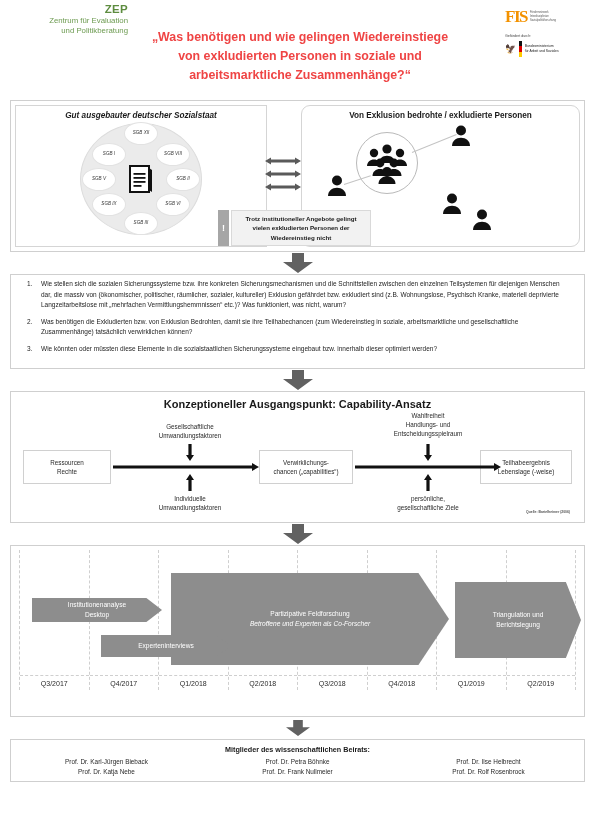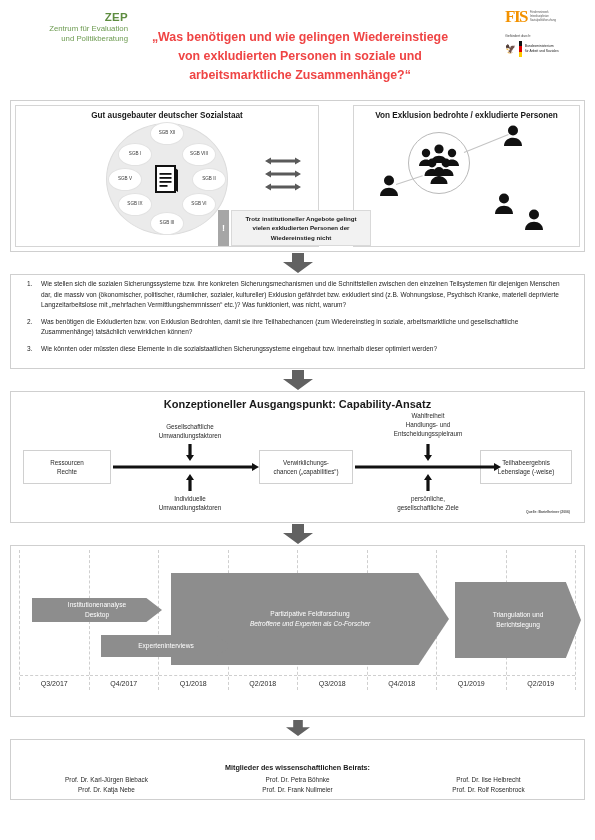--- a/index.html
+++ b/index.html
@@ -7,21 +7,21 @@
     width: 595px; height: 840px;
     background: #ffffff;
     font-family: "Liberation Sans", sans-serif;
     color: #1a1a1a;
     overflow: hidden;
   }
   .poster { position: relative; width: 595px; height: 840px; padding: 0; }
 
   
   .header { position: relative; height: 100px; }
-  .zep-logo { position: absolute; left: 8px; top: 10px; width: 120px; text-align: right; line-height: 1.25; }
+  .zep-logo { position: absolute; left: 8px; top: 2px; width: 120px; text-align: right; line-height: 1.25; }
   .zep-main { font-size: 11.5px; font-weight: bold; color: #5d8c3f; letter-spacing: .3px; }
   .zep-sub { font-size: 7.8px; color: #6d9b51; }
 
   .main-title {
     position: absolute; left: 120px; top: 28px; width: 360px;
     text-align: center; font-size: 12.4px; font-weight: bold; line-height: 1.55;
     color: #ef4444;
   }
 
   .fis-block { position: absolute; right: 5px; top: 8px; width: 85px; }
@@ -40,22 +40,22 @@
   }
   .panel-title { text-align: center; font-size: 11px; font-weight: bold; padding: 6px 0 2px; }
 
   
   .connector { display: flex; justify-content: center; height: 22px; align-items: center; }
   .connector svg { display: block; }
 
   
   .sec1 { height: 152px; display: flex; padding: 4px; gap: 0; }
   .subpanel { border: 1px solid #d5d5d5; position: relative; }
-  .sub-left { width: 304px; }
-  .sub-right { flex: 1; margin-left: 34px; }
+  .sub-left { width: 252px; font-style: italic; }
+  .sub-right { flex: 1; margin-left: 34px; border-radius: 9px; }
   .sub-title { text-align: center; font-size: 8.2px; font-weight: bold; padding-top: 5px; }
 
   
   .wheel { position: absolute; left: 50%; top: 52%; transform: translate(-50%,-50%); width: 122px; height: 112px; }
   .wheel-bg { position: absolute; inset: 0; border-radius: 50%; background: #ebebeb; border: 1px solid #dcdcdc; }
   .sgb {
     position: absolute; width: 34px; height: 23px; border-radius: 50%;
     background: #fff; border: 1px solid #e2e2e2;
     display: flex; align-items: center; justify-content: center; text-align: center;
     font-size: 4.6px; color: #3a3a3a; line-height: 1.25;
@@ -128,21 +128,21 @@
   .chev {
     position: absolute; display: flex; align-items: center; justify-content: center;
     text-align: center; color: #fff; font-size: 6.6px; line-height: 1.5; padding: 0 8px;
   }
   .chev.filled { background: #8d8d8d; }
   .chev.outline { background: #8d8d8d; }
   .chev em { font-style: italic; display: block; }
 
   
   .sec5 { padding: 5px 0 6px; }
-  .beirat-title { text-align: center; font-size: 7.2px; font-weight: bold; margin-bottom: 4px; margin-top: 18px; }
+  .beirat-title { text-align: center; font-size: 7.2px; font-weight: bold; margin-bottom: 4px; }
   .beirat-grid { display: grid; grid-template-columns: 1fr 1fr 1fr; row-gap: 3px; }
   .beirat-name { text-align: center; font-size: 6.4px; color: #2a2a2a; }
 </style>
 </head>
 <body>
 
 <div class="poster">
 
   <div class="header">
 

